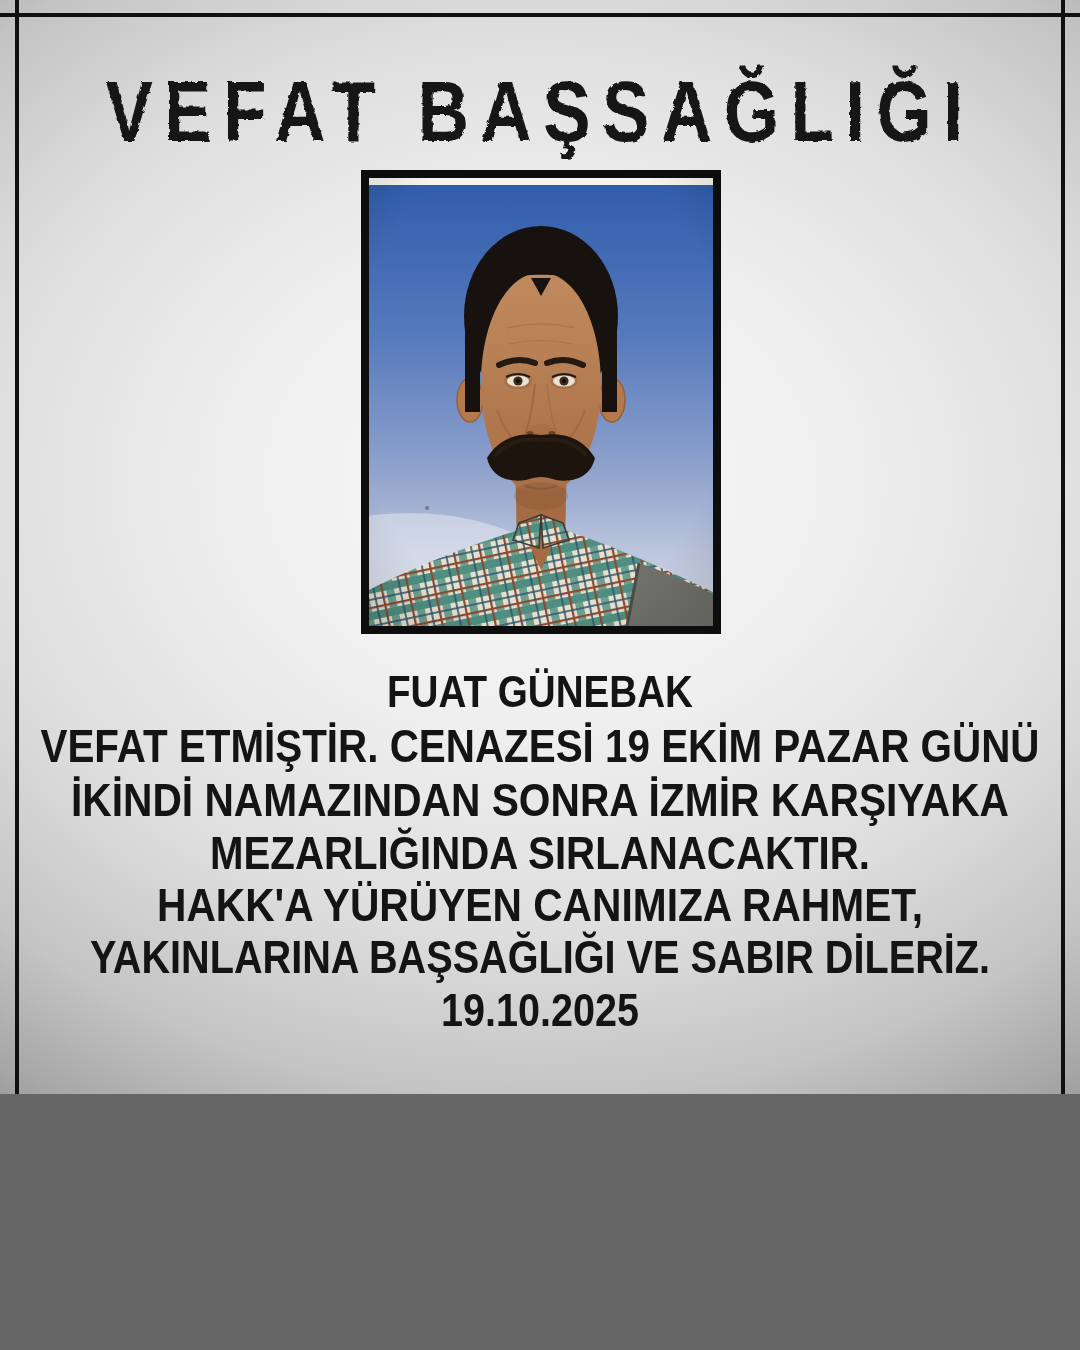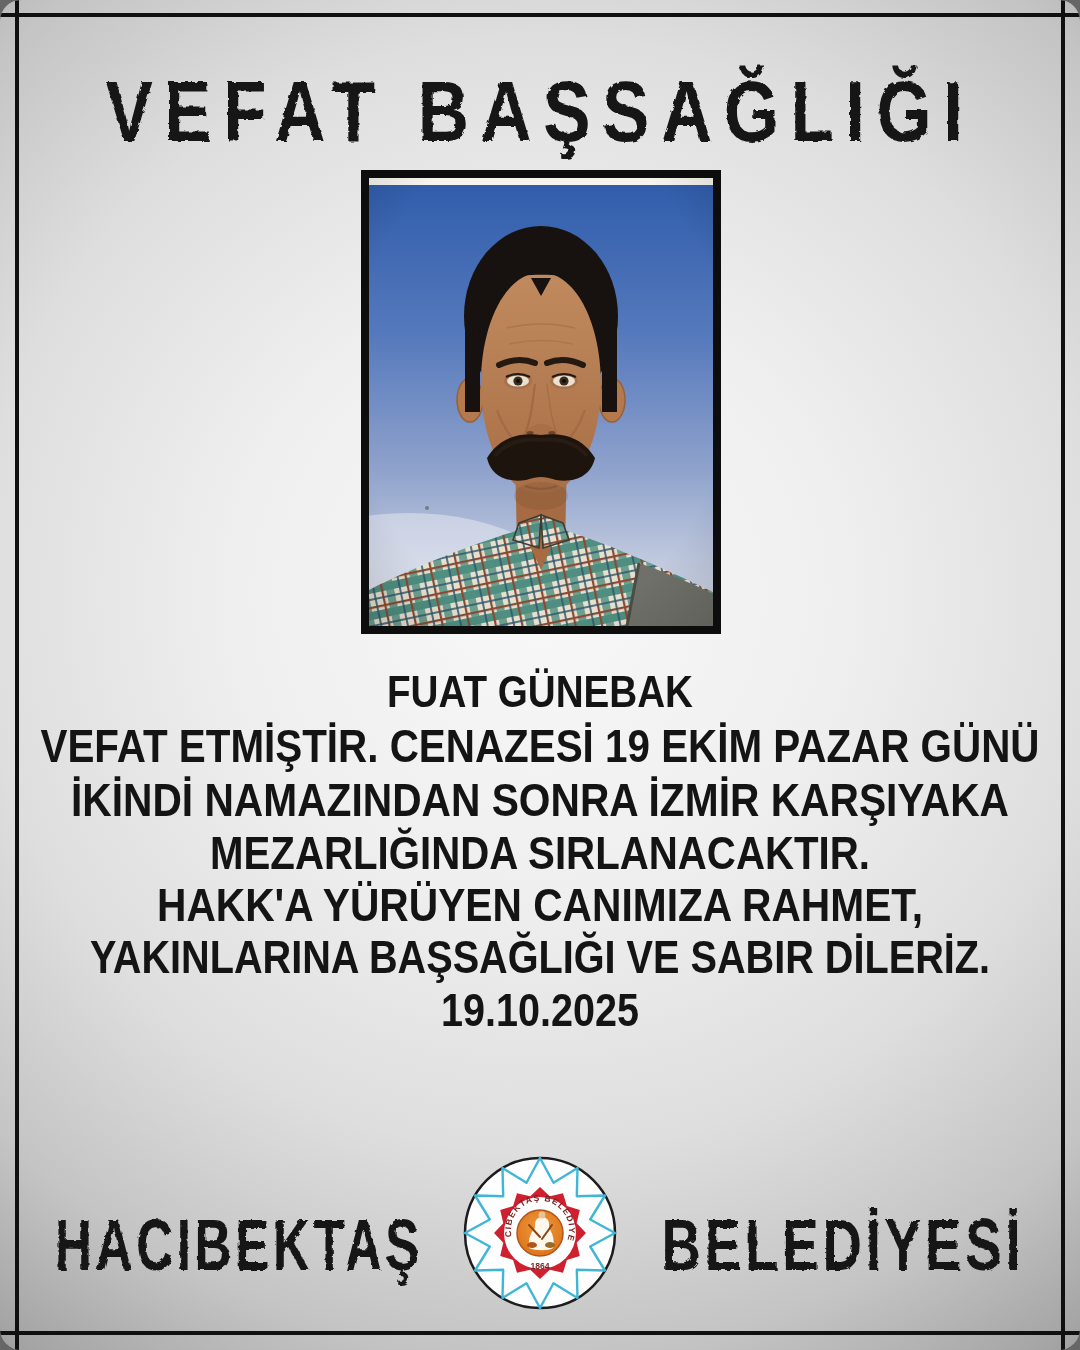--- a/index.html
+++ b/index.html
@@ -1,24 +1,23 @@
 <!DOCTYPE html>
 <html><head>
 <meta charset="utf-8">
 <style>
   html,body{margin:0;padding:0;background:#666;}
   .poster{
     position:relative;
-    width:1080px;height:1350px;
+    width:1080px;height:1094px;
     overflow:hidden;
     background:
       radial-gradient(ellipse 95% 75% at 50% 44%,
         #f8f8f8 0%, #efefef 30%, #dedede 55%, #c4c4c4 75%, #a3a3a3 90%, #858585 100%);
     font-family:"Liberation Sans","DejaVu Sans",sans-serif;
-    border-radius:21px;
   }
   
   .frame-h{position:absolute;left:0;width:1080px;height:4px;background:#101010;}
   .frame-v{position:absolute;top:0;height:1350px;width:4px;background:#101010;}
   .frame-top{top:13px;}
   .frame-bottom{top:1331px;}
   .frame-left{left:15px;}
   .frame-right{left:1061px;}
 
   svg text{font-family:"Liberation Sans","DejaVu Sans",sans-serif;}

